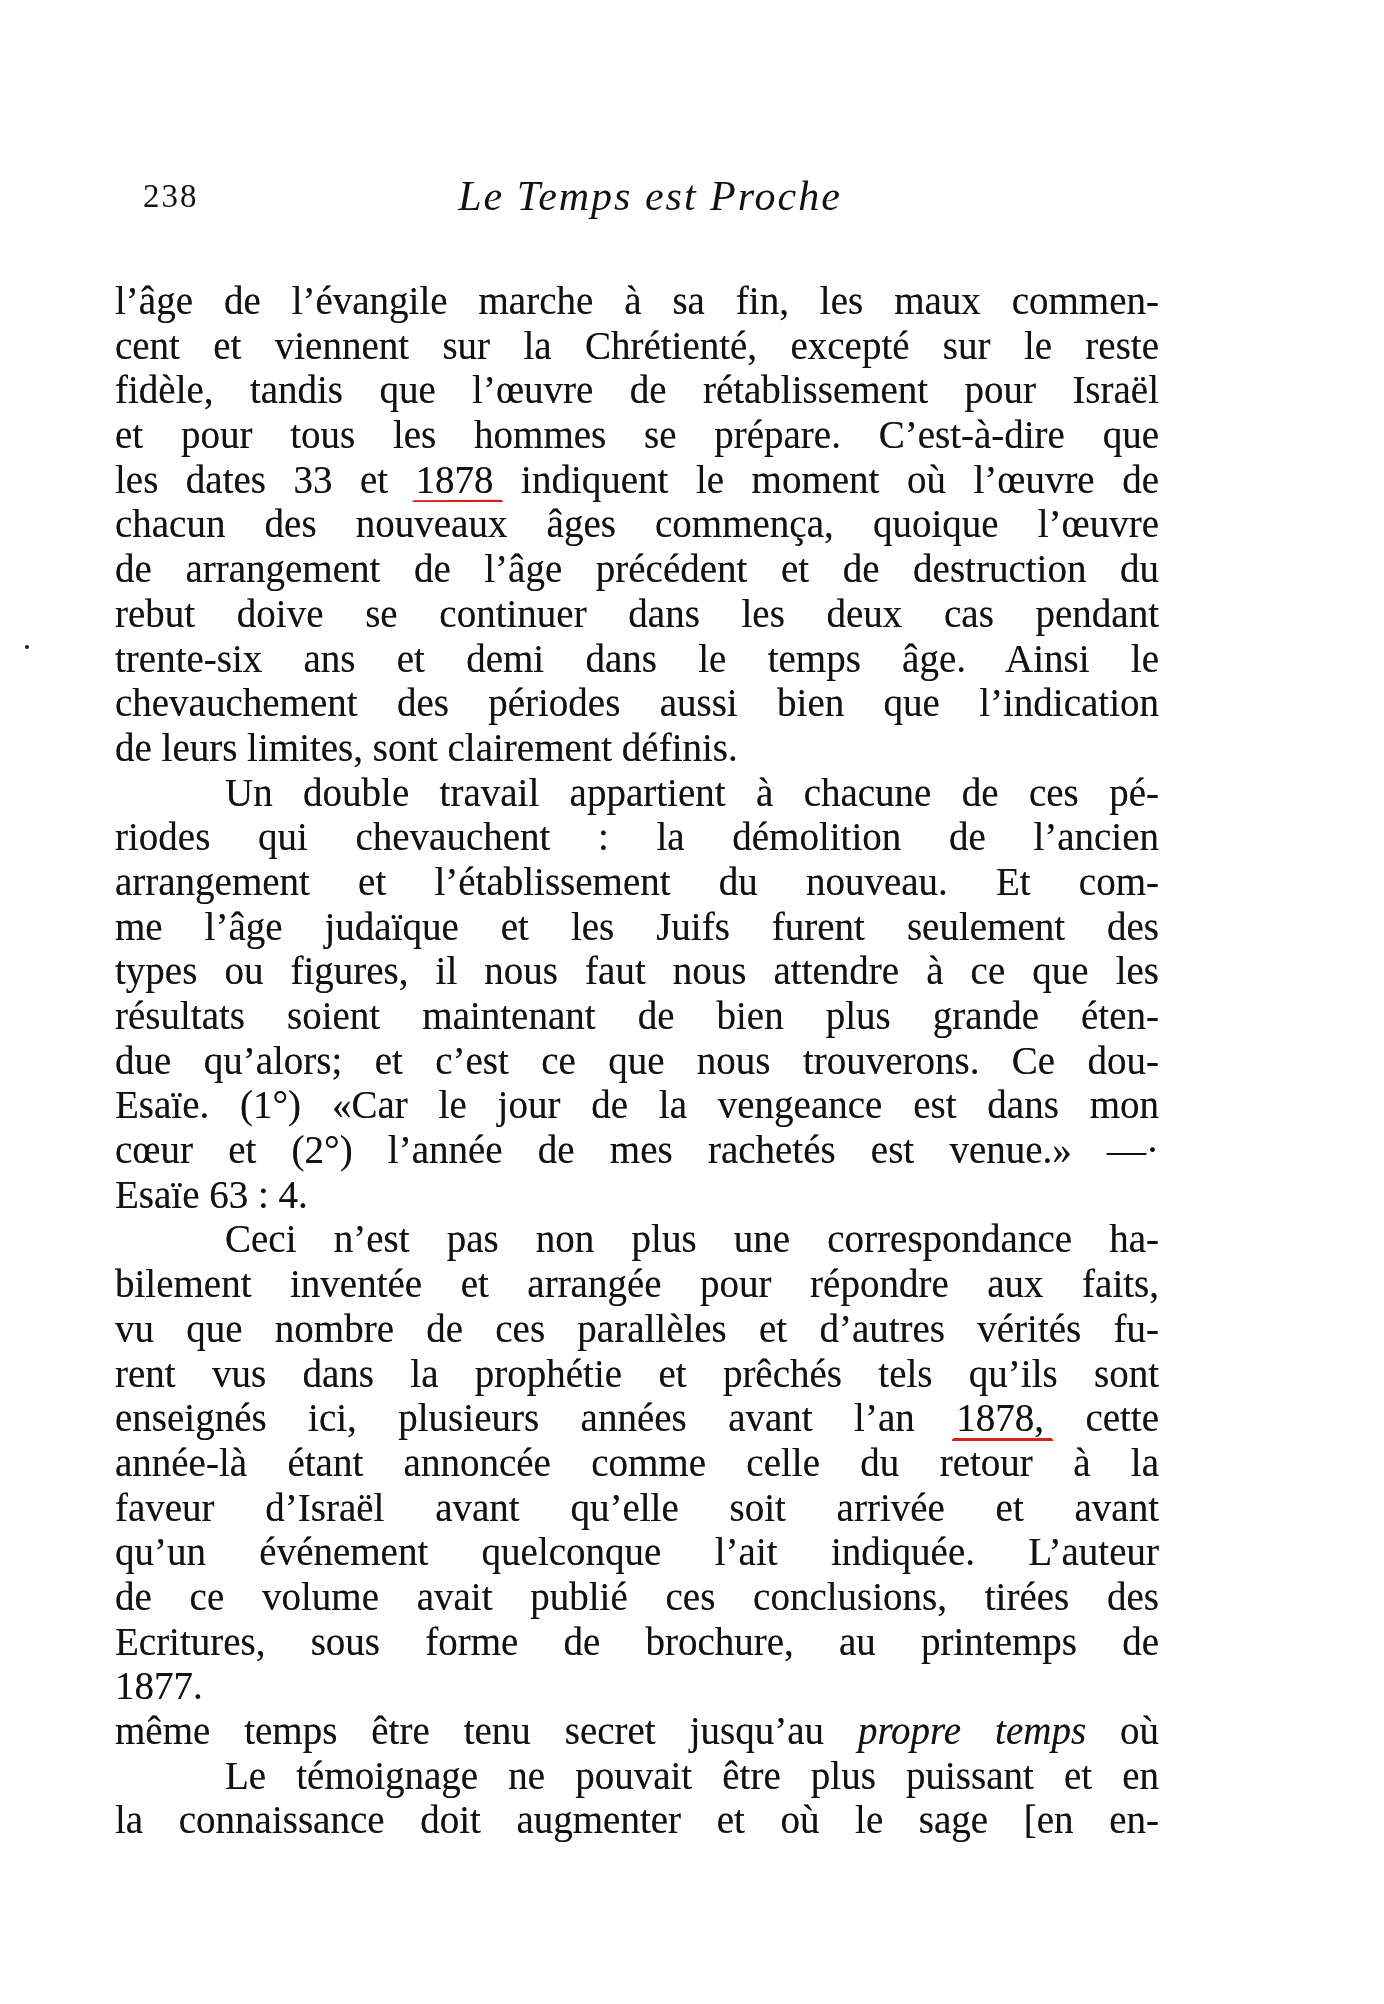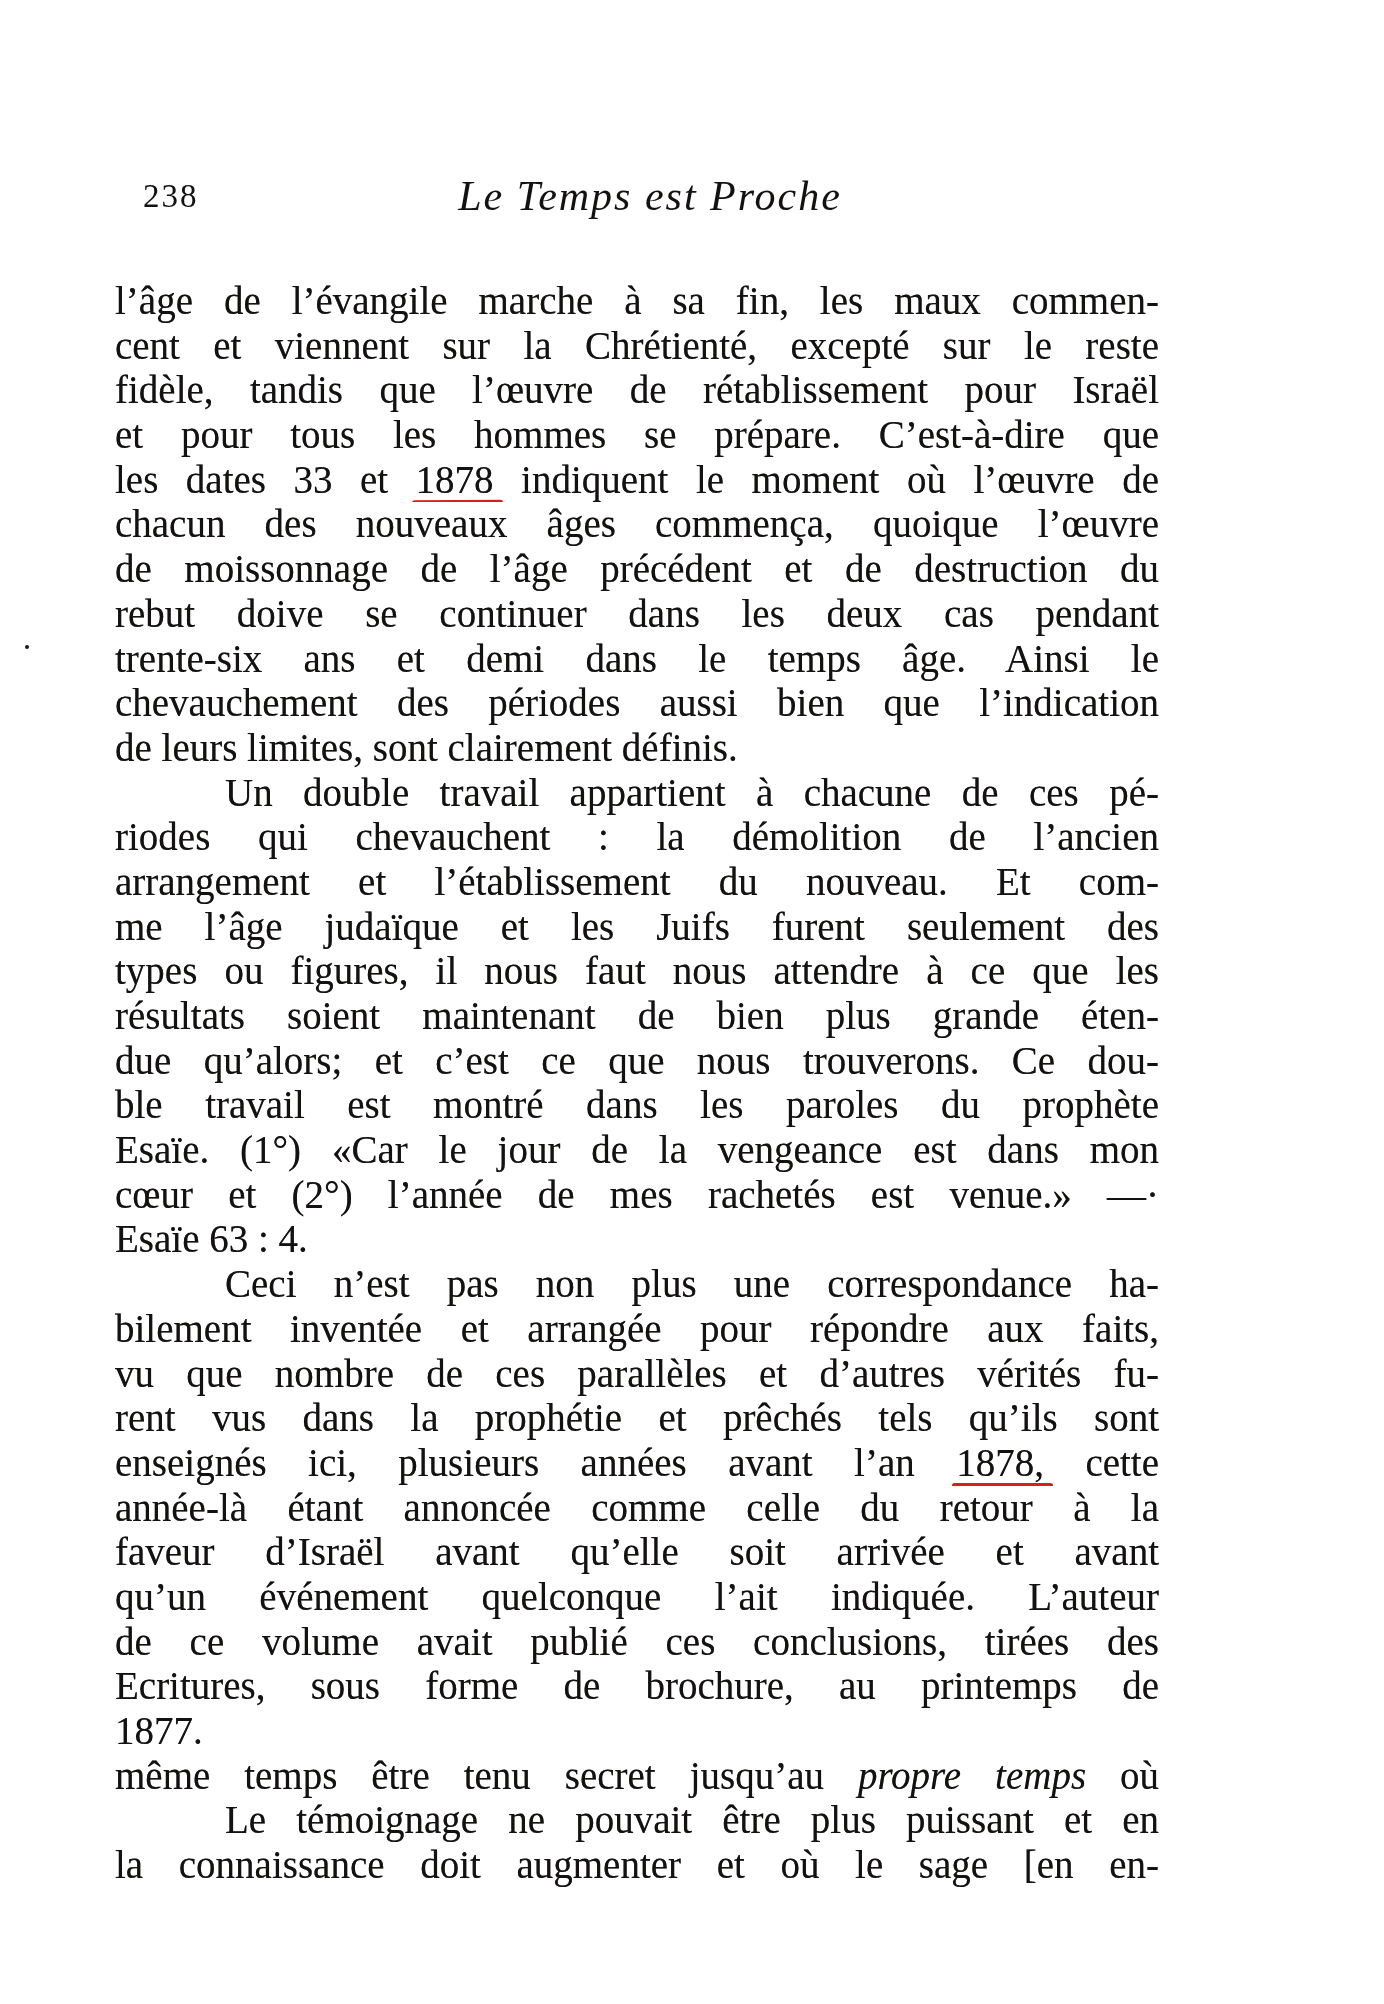--- a/index.html
+++ b/index.html
@@ -58,36 +58,35 @@
 
   <div class="text-block">
 
     <div class="para">
       <div class="ln">l’âge de l’évangile marche à sa fin, les maux commen-</div>
       <div class="ln">cent et viennent sur la Chrétienté, excepté sur le reste</div>
       <div class="ln">fidèle, tandis que l’œuvre de rétablissement pour Israël</div>
       <div class="ln">et pour tous les hommes se prépare. C’est-à-dire que</div>
       <div class="ln"><span>les dates 33 et </span><span class="yr"><span>1878</span><i class="redmark tilt"></i></span><span> indiquent le moment où l’œuvre de</span></div>
       <div class="ln">chacun des nouveaux âges commença, quoique l’œuvre</div>
-      <div class="ln">de moissonnage de l’âge précédent et de destruction du</div>
+      <div class="ln">de arrangement de l’âge précédent et de destruction du</div>
       <div class="ln">rebut doive se continuer dans les deux cas pendant</div>
       <div class="ln">trente-six ans et demi dans le temps âge. Ainsi le</div>
       <div class="ln">chevauchement des périodes aussi bien que l’indication</div>
       <div class="ln end">de leurs limites, sont clairement définis.</div>
     </div>
 
     <div class="para">
       <div class="ln ind">Un double travail appartient à chacune de ces pé-</div>
       <div class="ln">riodes qui chevauchent : la démolition de l’ancien</div>
       <div class="ln">arrangement et l’établissement du nouveau. Et com-</div>
       <div class="ln">me l’âge judaïque et les Juifs furent seulement des</div>
       <div class="ln">types ou figures, il nous faut nous attendre à ce que les</div>
       <div class="ln">résultats soient maintenant de bien plus grande éten-</div>
       <div class="ln">due qu’alors; et c’est ce que nous trouverons. Ce dou-</div>
-      <div class="ln">ble travail est montré dans les paroles du prophète</div>
       <div class="ln">Esaïe. (1°) «Car le jour de la vengeance est dans mon</div>
       <div class="ln">cœur et (2°) l’année de mes rachetés est venue.» —·</div>
       <div class="ln end">Esaïe 63 : 4.</div>
     </div>
 
     <div class="para">
       <div class="ln ind">Ceci n’est pas non plus une correspondance ha-</div>
       <div class="ln">bilement inventée et arrangée pour répondre aux faits,</div>
       <div class="ln">vu que nombre de ces parallèles et d’autres vérités fu-</div>
       <div class="ln">rent vus dans la prophétie et prêchés tels qu’ils sont</div>

